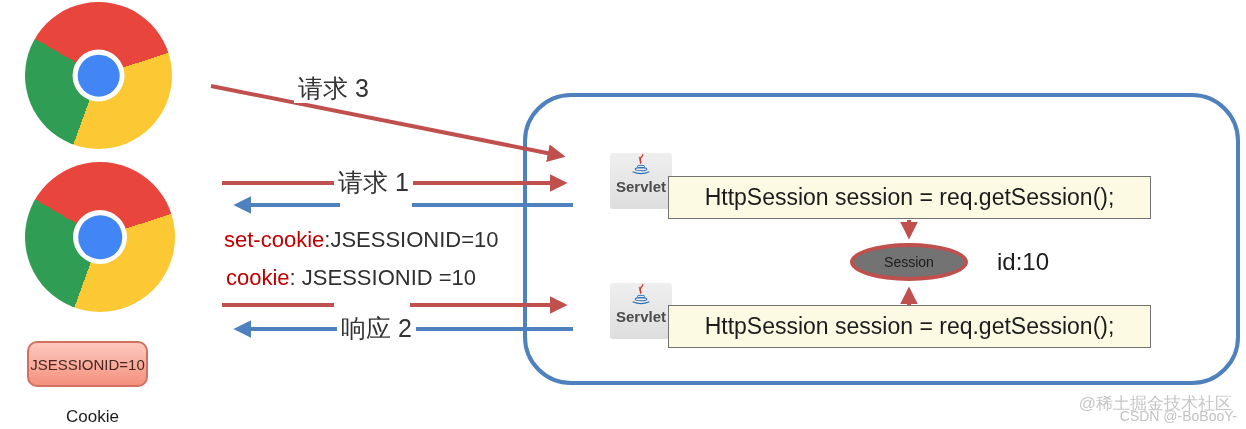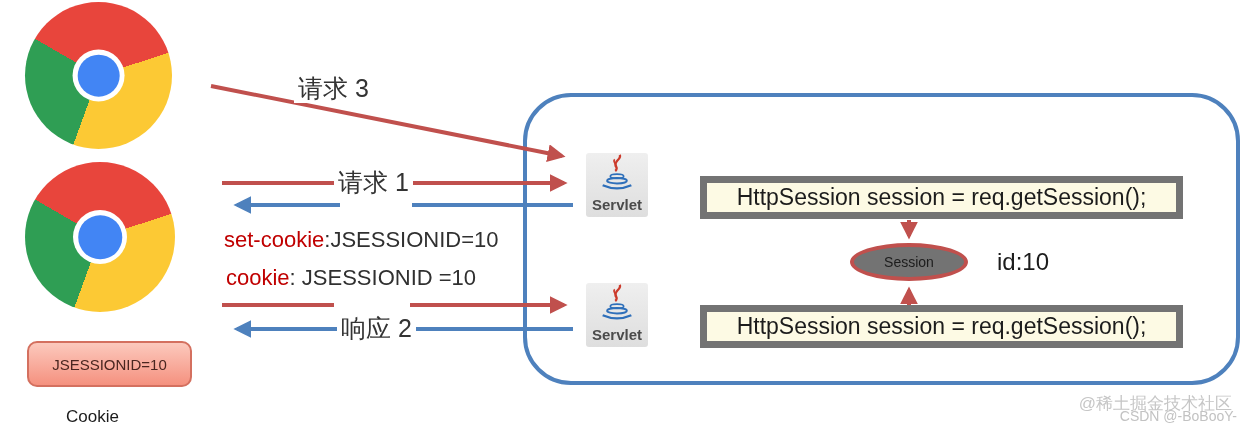--- a/index.html
+++ b/index.html
@@ -32,62 +32,61 @@
 
   
   .server-box{
     left:523px;top:93px;width:709px;height:284px;
     border:4px solid #4e81bd;border-radius:48px;
     background:transparent;
   }
 
   
   .servlet{
-    width:62px;height:64px;
+    width:62px;height:56px;
     background:linear-gradient(#efefef,#dedede);
     border-radius:3px;
     display:flex;flex-direction:column;align-items:center;justify-content:flex-end;
-    padding-bottom:5px;box-sizing:border-box;
+    padding-bottom:15px;box-sizing:border-box;margin-left:24px;
   }
   .servlet .logo{width:40px;height:48px;margin-bottom:1px;}
   .servlet .servlet-label{
     font-size:15px;font-weight:bold;color:#4b4b4b;line-height:1;
   }
 
   
   .codebox{
     width:483px;height:43px;
     background:#fdfae4;
-    border:7px solid #737373;
+    border:1px solid #737373;
     box-sizing:border-box;
     display:flex;align-items:center;justify-content:center;
     font-size:23px;color:#1c1c1c;
     white-space:nowrap;
-    margin-left:32px;
   }
 
   
   .session-ellipse{
     left:850px;top:243px;width:118px;height:38px;
     border:4px solid #c0504d;border-radius:50%;
     background:#737373;box-sizing:border-box;
     display:flex;align-items:center;justify-content:center;
     font-size:14px;color:#1c1c1c;
   }
 
   
   .flow-label{font-size:25px;color:#333333;white-space:nowrap;line-height:1.15;background:#ffffff;padding:0 4px;}
   .header-line{font-size:22px;white-space:nowrap;line-height:1.1;}
   .header-line .hl-key{color:#c00000;}
   .header-line .hl-val{color:#303030;}
   .id-label{font-size:24px;color:#1c1c1c;white-space:nowrap;}
 
   
   .cookie-box{
-    left:27px;top:341px;width:165px;height:46px;
+    left:27px;top:341px;width:121px;height:46px;
     border:2px solid #d4705f;border-radius:10px;
     background:linear-gradient(#fcc9bd,#f5917f);
     box-sizing:border-box;
     display:flex;align-items:center;justify-content:center;
     font-size:15px;color:#4a2620;
   }
   .cookie-caption{left:66px;top:407px;font-size:17px;color:#1c1c1c;}
 
   
   .wm1{right:14px;top:392px;font-size:17px;color:#c6c6c6;white-space:nowrap;}

